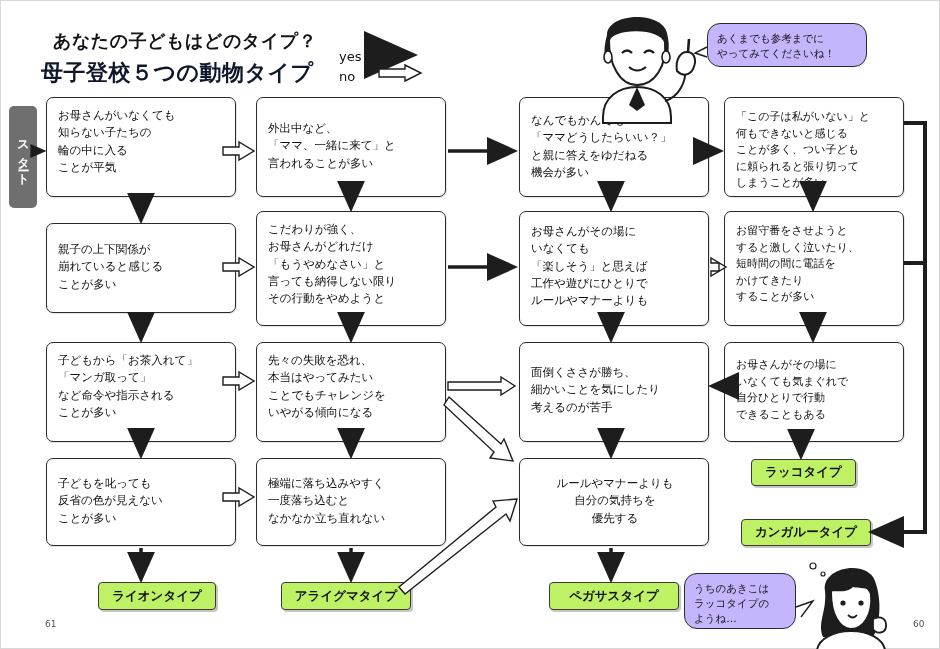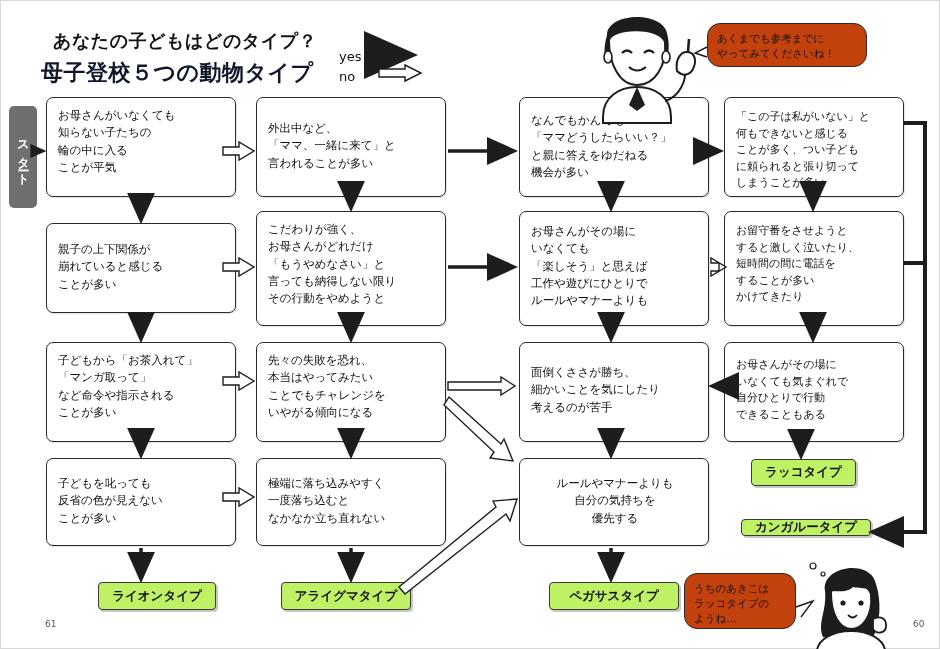--- a/index.html
+++ b/index.html
@@ -61,21 +61,21 @@
     box-shadow:2px 2px 0 rgba(0,0,0,0.22);
   }
 
   
   .pnum{font-size:9px;color:#555;}
 
   
   .bubble{
     border:1.4px solid #2b2b2b;
     border-radius:13px;
-    background:#c2410c;
+    background:#c4b5fd;
     font-size:10.5px;
     line-height:1.45;
     color:#111;
     padding:7px 9px;
     text-align:left;
   }
   .bubble .ln{white-space:nowrap;}
 
   svg.overlay{position:absolute;left:0;top:0;width:940px;height:649px;pointer-events:none;}
 </style>
@@ -178,22 +178,22 @@
     <div class="ln">何もできないと感じる</div>
     <div class="ln">ことが多く、つい子ども</div>
     <div class="ln">に頼られると張り切って</div>
     <div class="ln">しまうことが多い</div>
   </div>
 
   <div class="abs box" style="left:723px;top:210px;width:180px;height:115px;padding-top:11px;font-size:11px;">
     <div class="ln">お留守番をさせようと</div>
     <div class="ln">すると激しく泣いたり、</div>
     <div class="ln">短時間の間に電話を</div>
+    <div class="ln">かけてきたり</div>
     <div class="ln">することが多い</div>
-    <div class="ln">かけてきたり</div>
   </div>
 
   <div class="abs box" style="left:723px;top:341px;width:180px;height:100px;padding-top:14px;font-size:11px;">
     <div class="ln">お母さんがその場に</div>
     <div class="ln">いなくても気まぐれで</div>
     <div class="ln">自分ひとりで行動</div>
     <div class="ln">できることもある</div>
   </div>
 
   <div class="abs typebox" style="left:97px;top:581px;width:118px;height:28px;">
@@ -201,21 +201,21 @@
   </div>
   <div class="abs typebox" style="left:280px;top:581px;width:130px;height:28px;">
     <span>アライグマタイプ</span>
   </div>
   <div class="abs typebox" style="left:548px;top:581px;width:130px;height:28px;">
     <span>ペガサスタイプ</span>
   </div>
   <div class="abs typebox" style="left:750px;top:458px;width:105px;height:27px;">
     <span>ラッコタイプ</span>
   </div>
-  <div class="abs typebox" style="left:740px;top:518px;width:130px;height:17px;">
+  <div class="abs typebox" style="left:740px;top:518px;width:130px;height:27px;">
     <span>カンガルータイプ</span>
   </div>
 
   <div class="abs pnum" style="left:44px;top:618px;">61</div>
   <div class="abs pnum" style="left:912px;top:618px;">60</div>
 
   <div class="abs bubble" style="left:706px;top:22px;width:160px;height:44px;">
     <div class="ln">あくまでも参考までに</div>
     <div class="ln">やってみてくださいね！</div>
   </div>

